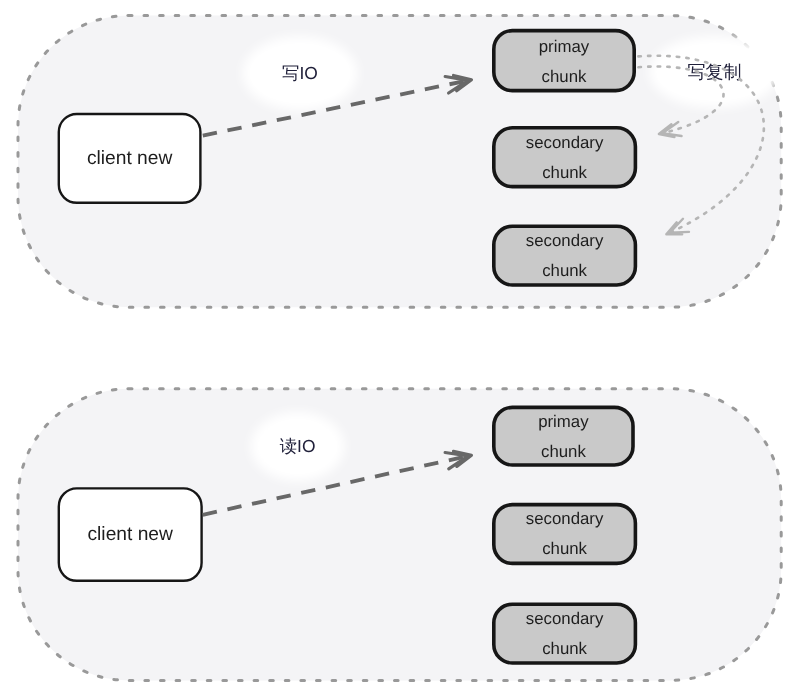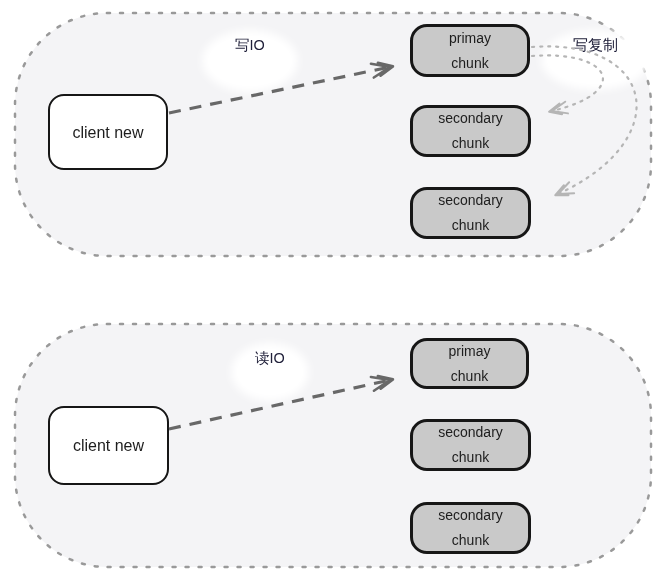--- a/index.html
+++ b/index.html
@@ -47,21 +47,21 @@
   }
   .node.client {
     background: var(--client-fill, #ffffff);
     border-width: 2.5px;
     border-radius: 16px;
   }
   .node.client .node-label { font-size: 16px; }
   .cloud {
     position: absolute;
     display: flex;
-    align-items: flex-start;
+    align-items: center;
     justify-content: center;
     background: #ffffff;
     border-radius: 50%;
     box-shadow: 0 0 9px 6px #ffffff;
     color: #20203a;
     font-size: 14.5px;
   }
   .dashed-arrow {
     fill: none;
     stroke: var(--arrow-dark, #686868);
@@ -139,21 +139,21 @@
   <div class="node" style="left:410px; top:419px; width:121px; height:52px;">
     <span class="node-label">secondary
 chunk</span>
   </div>
 
   <div class="node" style="left:410px; top:502px; width:121px; height:52px;">
     <span class="node-label">secondary
 chunk</span>
   </div>
 
-  <div class="cloud" style="left:237px; top:349px; width:66px; height:46px;">
+  <div class="cloud" style="left:215px; top:349px; width:66px; height:46px;">
     <span>读IO</span>
   </div>
 
   <svg class="layer" viewBox="0 0 663 579" style="pointer-events:none;">
     <defs>
       <marker id="chevDark" markerWidth="28" markerHeight="20" refX="22" refY="9" orient="auto" markerUnits="userSpaceOnUse">
         <path class="mk-dark" d="M4,2 L22,9 L4,16 M11,2.5 L25,9 L11,15.5"></path>
       </marker>
       <marker id="chevLight" markerWidth="24" markerHeight="18" refX="18" refY="8" orient="auto" markerUnits="userSpaceOnUse">
         <path class="mk-light" d="M3,2 L18,8 L3,14 M9,2.5 L21,8 L9,13.5"></path>

